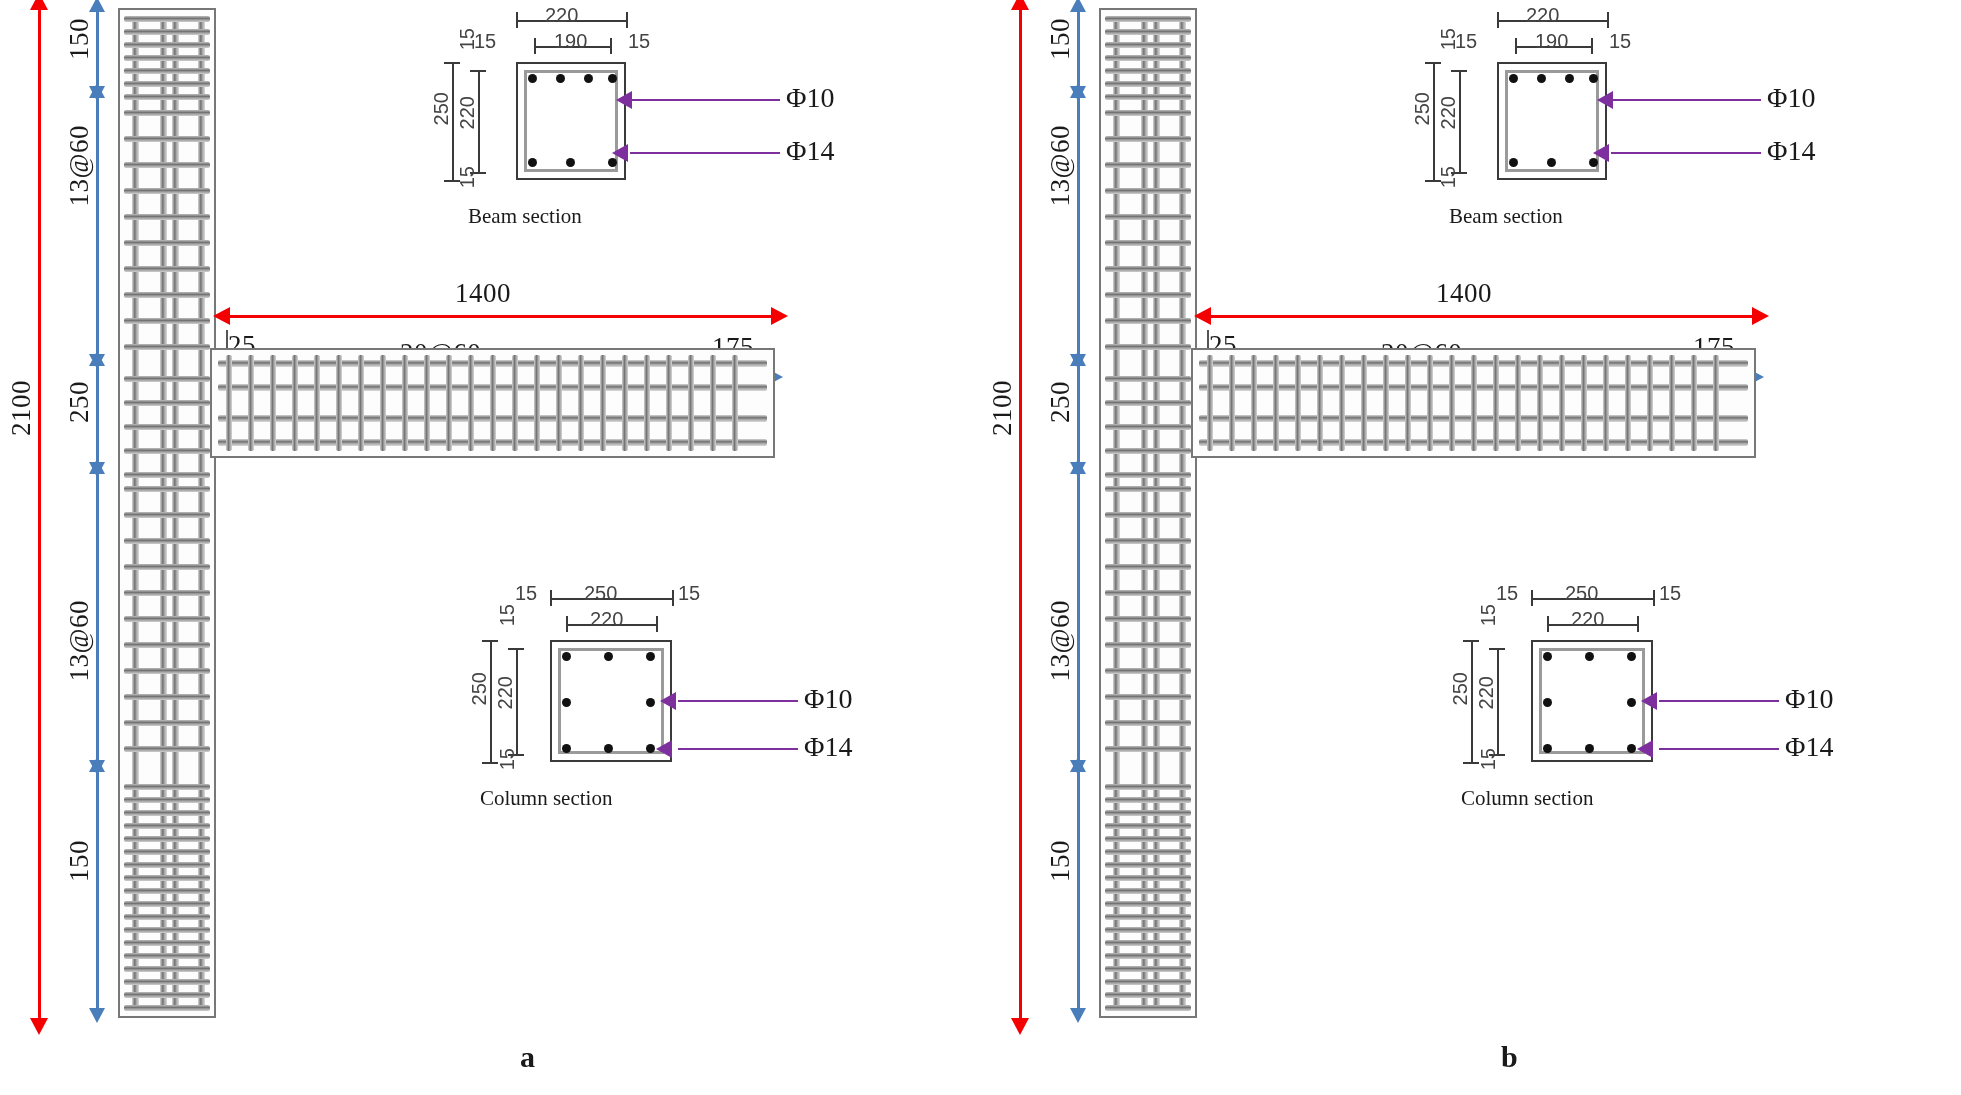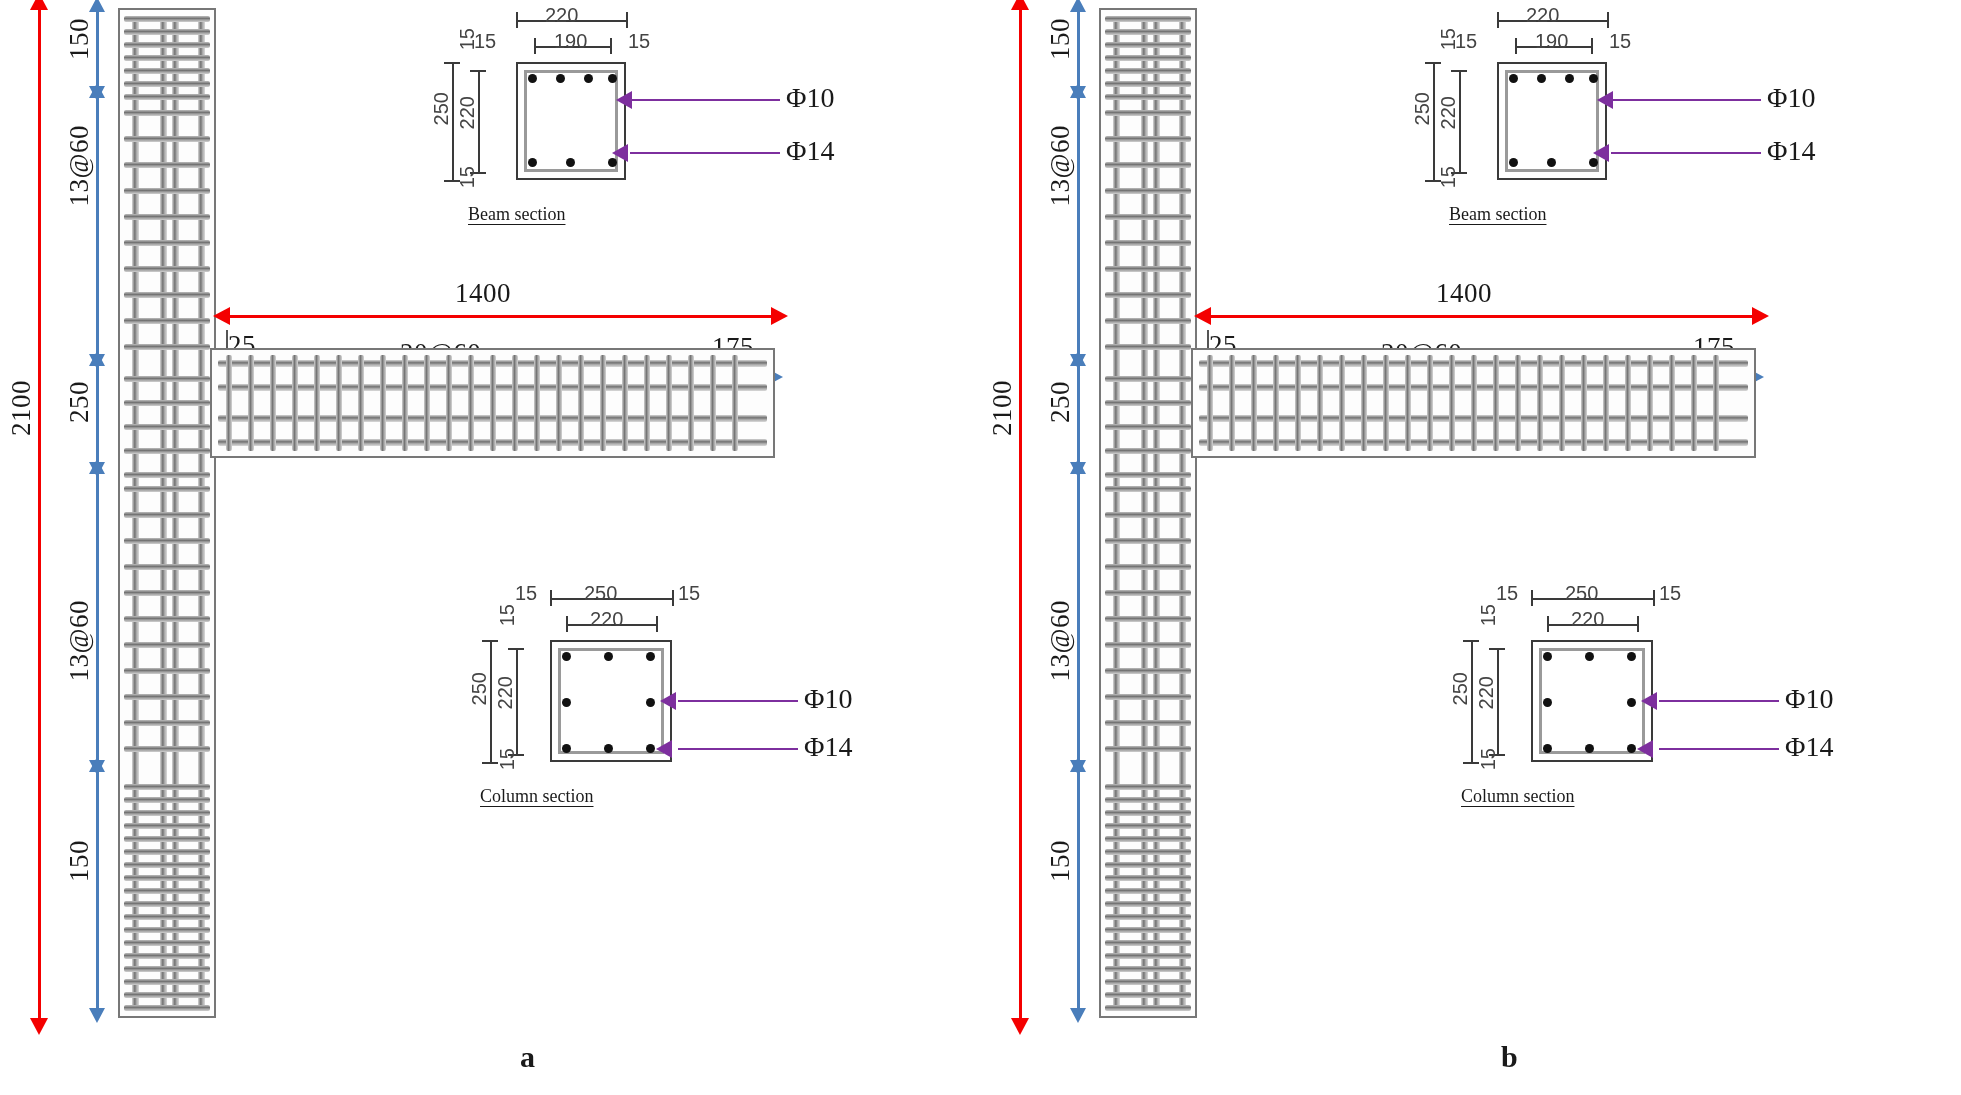--- a/index.html
+++ b/index.html
@@ -7,21 +7,21 @@
        font-family:"Liberation Serif",serif;color:#111;}
   .fig{position:absolute;top:0;height:1095px;width:980px;}
   #fig-a{left:0;}
   #fig-b{left:981px;}
 
   
   .lbl{position:absolute;white-space:nowrap;font-family:"Liberation Serif",serif;color:#1a1a1a;}
   .vert{writing-mode:vertical-rl;transform:rotate(180deg);transform-origin:center;}
   .dimtxt{font-size:27px;letter-spacing:.5px;}
   .smalldim{font-size:20px;font-family:"Liberation Sans",sans-serif;color:#444;letter-spacing:0;}
-  .sect-title{font-size:18px;text-decoration:underline;text-underline-offset:4px;}
+  .sect-title{font-size:21px;text-underline-offset:4px;}
   .phi{font-size:28px;}
   .caption{font-size:30px;font-weight:bold;font-family:"Liberation Serif",serif;}
 
   
   .arrow-v{position:absolute;width:0;}
   .line-v{position:absolute;left:0;top:0;bottom:0;width:3px;}
   .line-h{position:absolute;left:0;right:0;top:0;height:3px;}
   .arrow-h{position:absolute;height:0;}
   .head{position:absolute;width:0;height:0;}
   .red{background:#f40000;}

